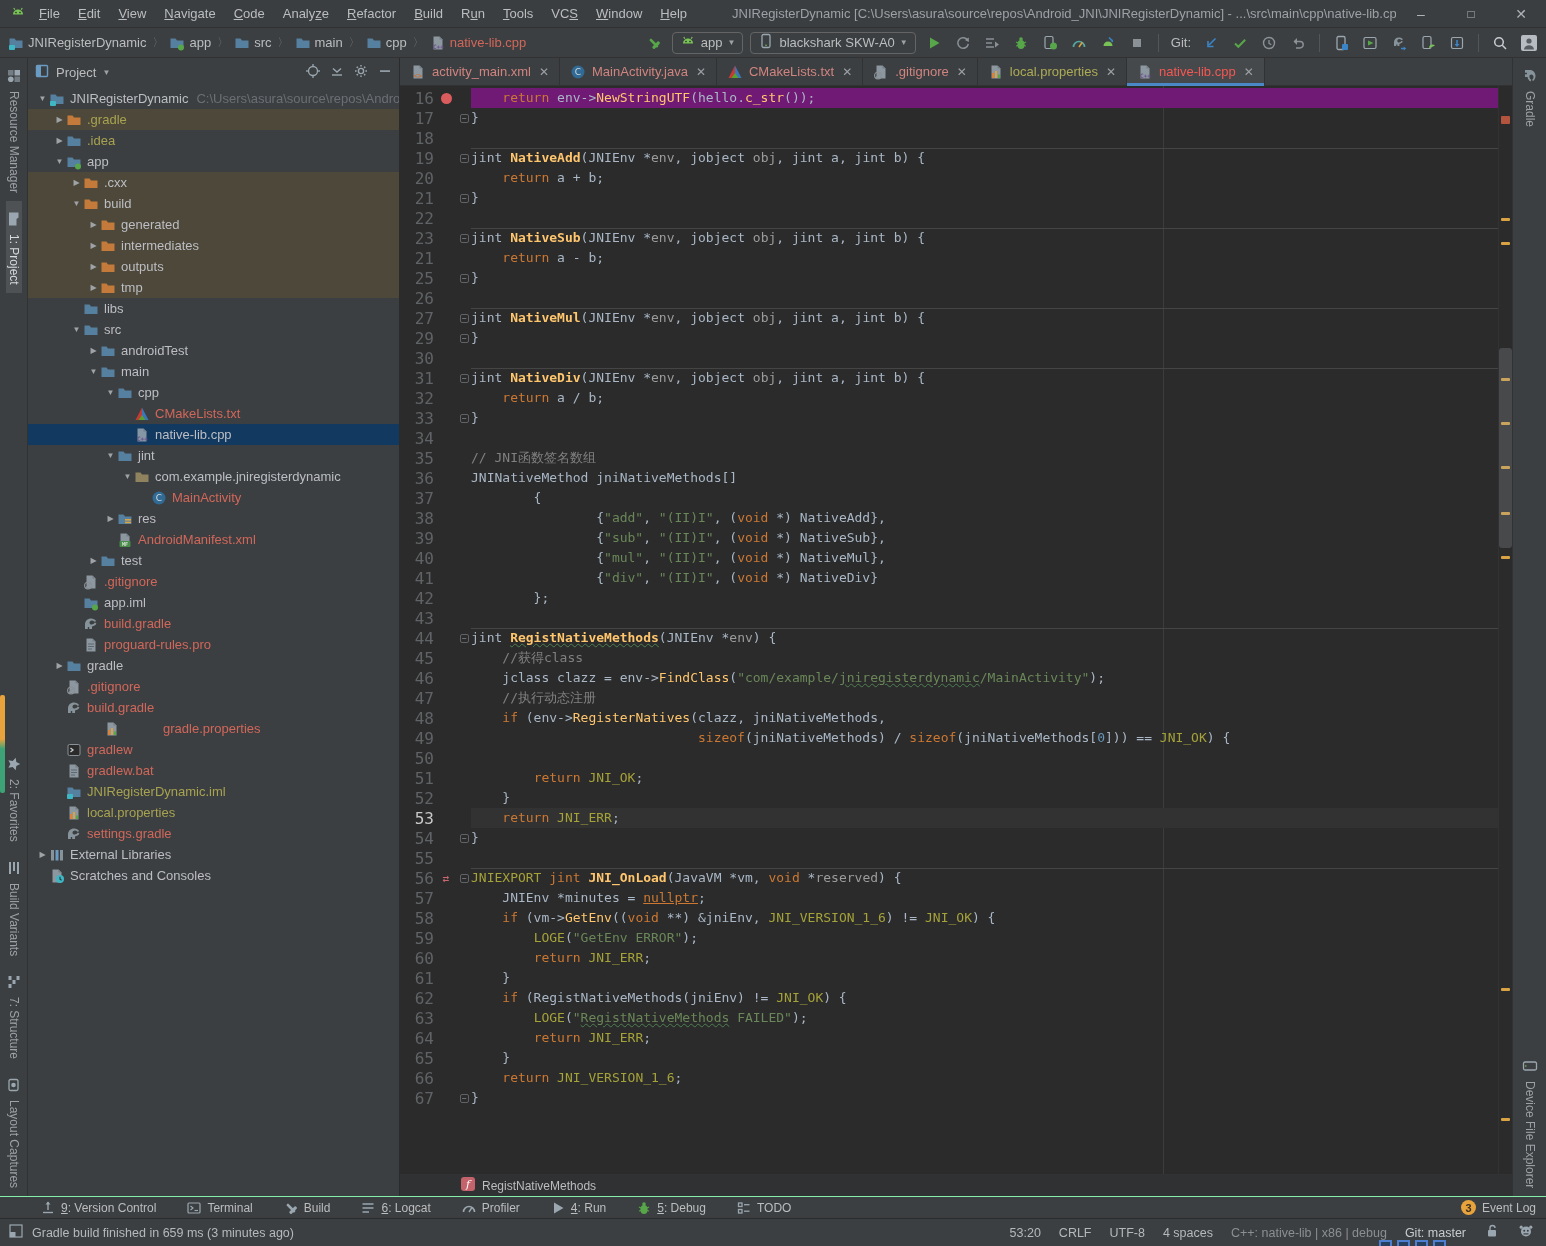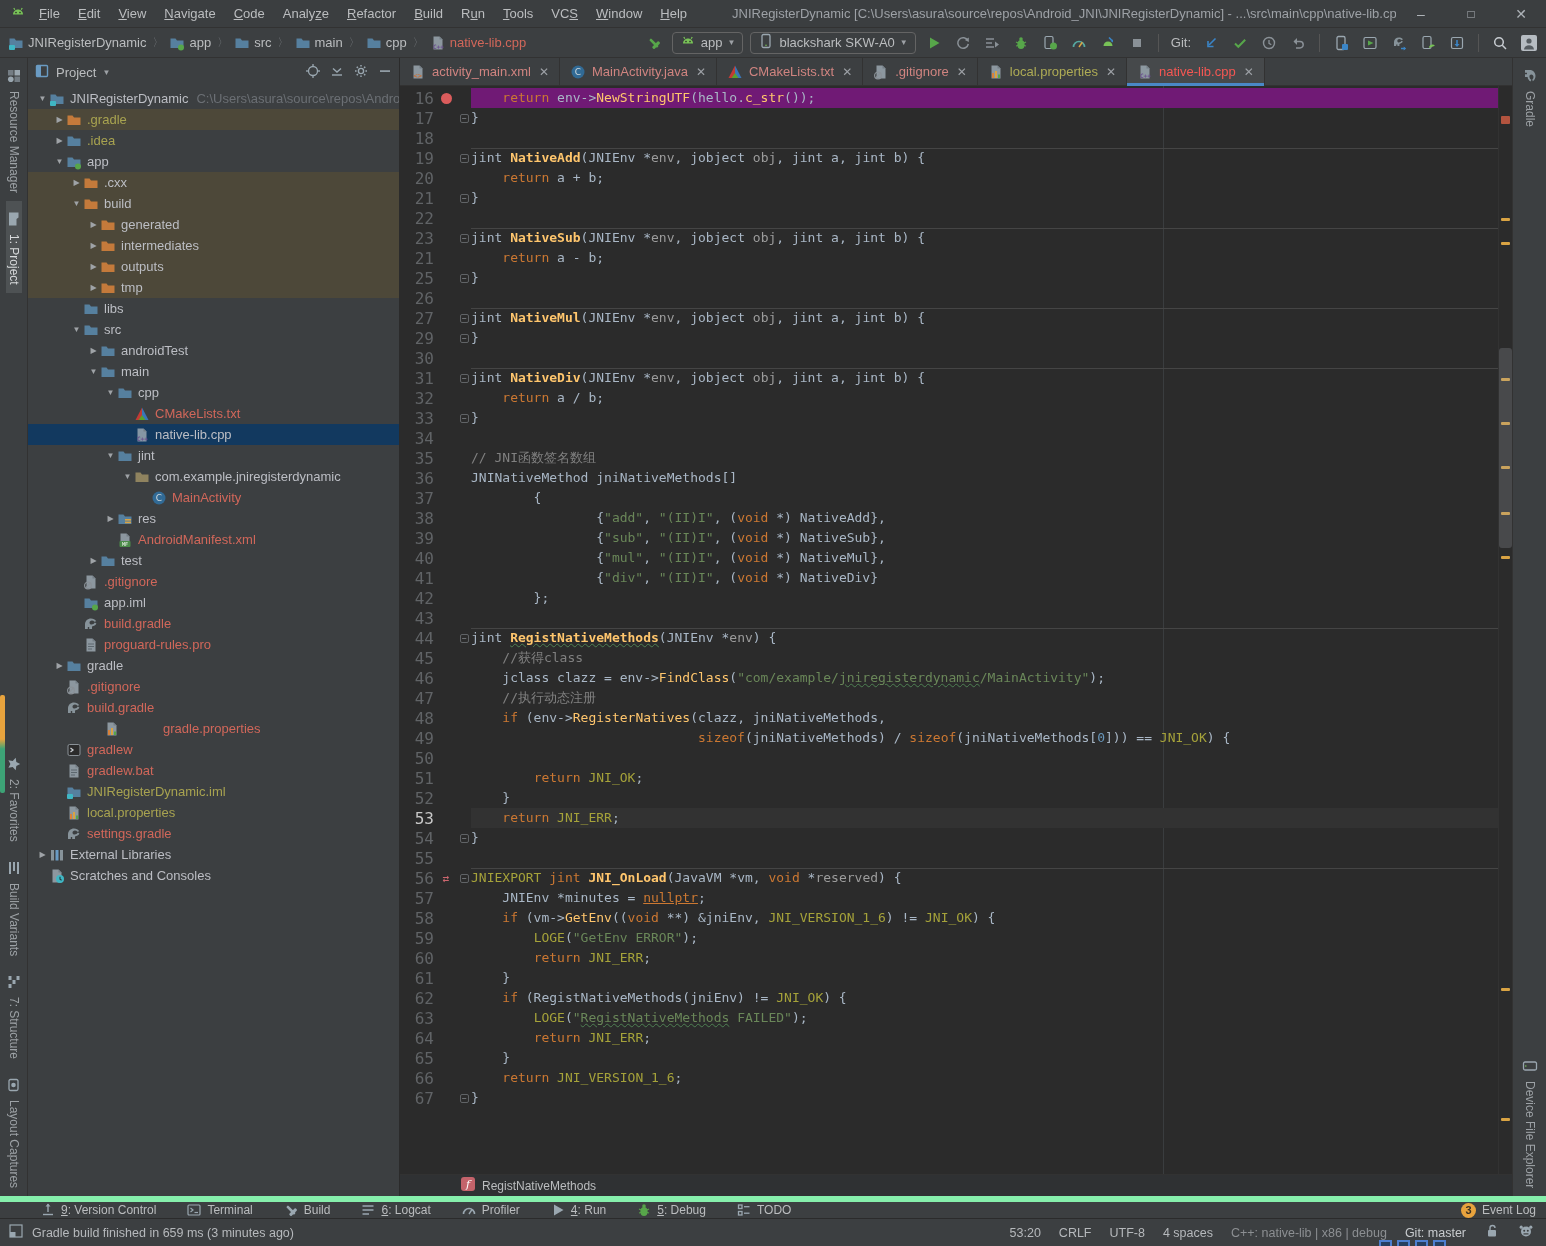--- a/index.html
+++ b/index.html
@@ -86,21 +86,21 @@
 
   
   .estripe { position:absolute; top:0; bottom:0; right:0; width:14px; background:#2b2b2b; border-left:1px solid #323232; }
   .emark { position:absolute; left:2px; width:9px; height:3px; background:#d9a343; border-radius:1px; }
   .emark.red { height:8px; background:#b3543f; }
   .ethumb { position:absolute; left:0; width:13px; background:rgba(160,165,170,.25); border-radius:3px; }
 
   .crumbbar { height:22px; flex:none; background:#2f3133; border-top:1px solid #323232; display:flex; align-items:center; gap:6px; padding-left:60px; font-size:12px; color:#bbbdbf; }
 
   
-  .toolwins { height:22px; background:#3c3f41; border-top:6px solid #86efac; display:flex; align-items:center; padding:0 10px 0 40px; gap:20px; flex:none; font-size:12px; color:#bbbdbf; }
+  .toolwins { height:22px; background:#3c3f41; border-top:1px solid #86efac; display:flex; align-items:center; padding:0 10px 0 40px; gap:20px; flex:none; font-size:12px; color:#bbbdbf; }
   .twitem { display:flex; align-items:center; gap:5px; cursor:default; }
   .twitem u { text-decoration:underline; }
   .eventlog { margin-left:auto; display:flex; align-items:center; gap:6px; }
   .badge { width:15px; height:15px; border-radius:50%; background:#e8a33d; color:#3b3022; font-size:11px; font-weight:bold; display:flex; align-items:center; justify-content:center; }
 
   .statusbar { height:28px; background:#3c3f41; border-top:1px solid #2b2b2b; display:flex; align-items:center; padding:0 12px 0 8px; gap:8px; flex:none; font-size:12.5px; color:#b6b9bc; position:relative; }
   .sb-right { margin-left:auto; display:flex; align-items:center; gap:18px; }
   .sb-dim { color:#8c8f92; }
   .cutoff { position:absolute; right:100px; bottom:-1px; height:7px; overflow:hidden; display:flex; gap:5px; }
   .cutoff i { display:block; width:13px; height:13px; border:2px solid #4d7fd0; background:#274060; }

